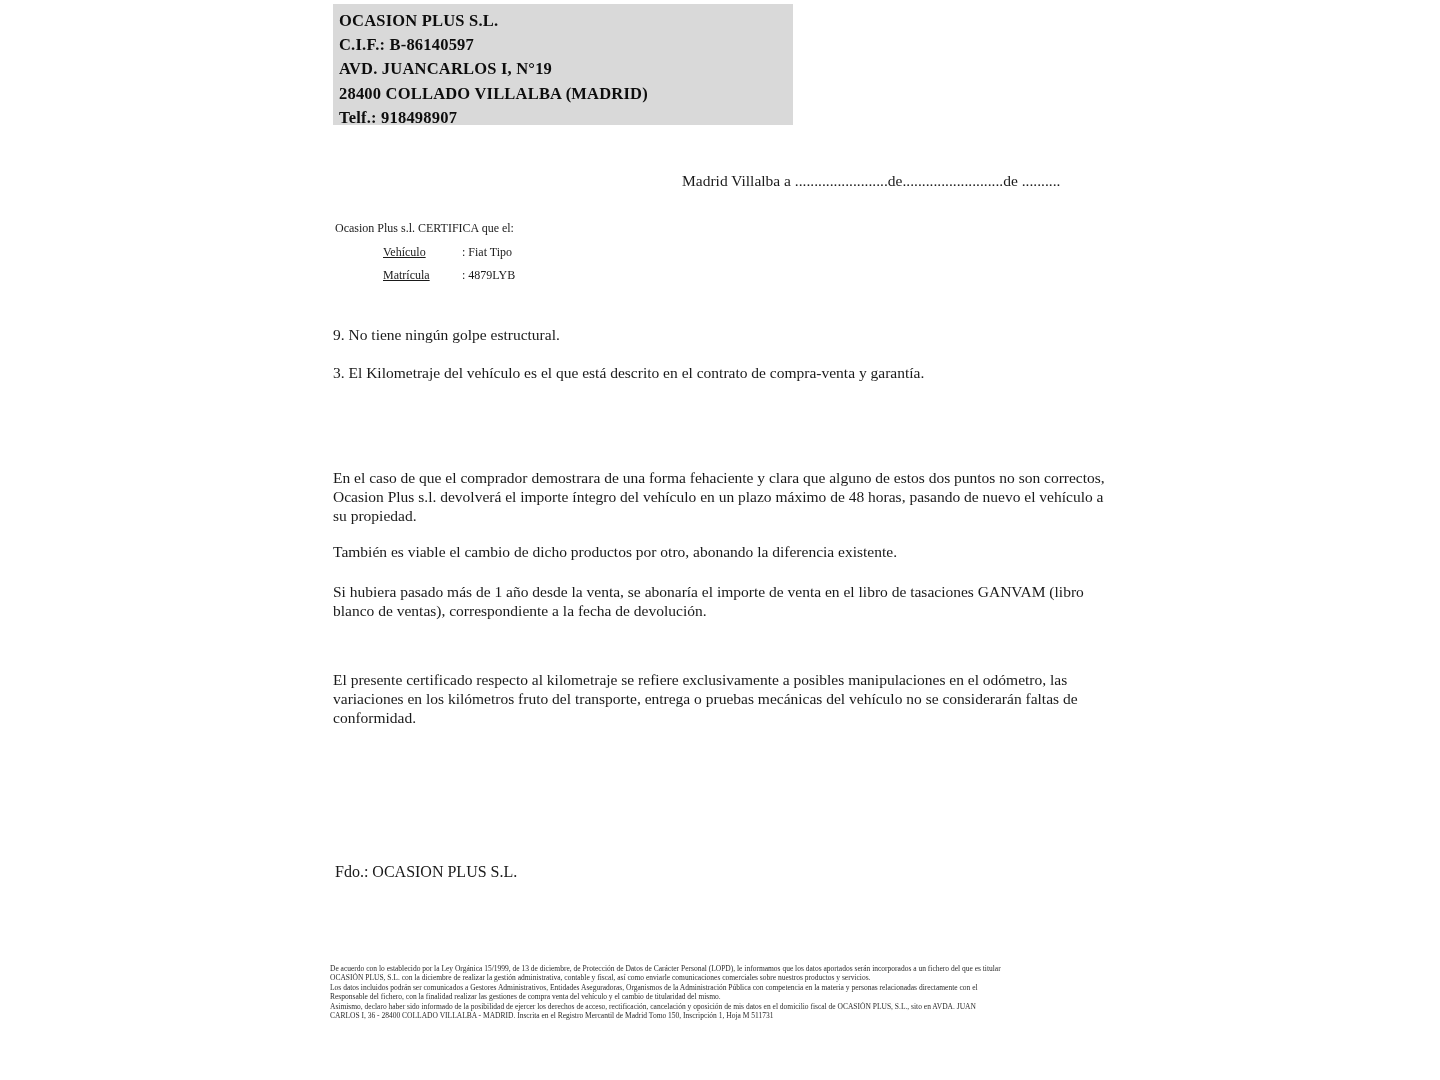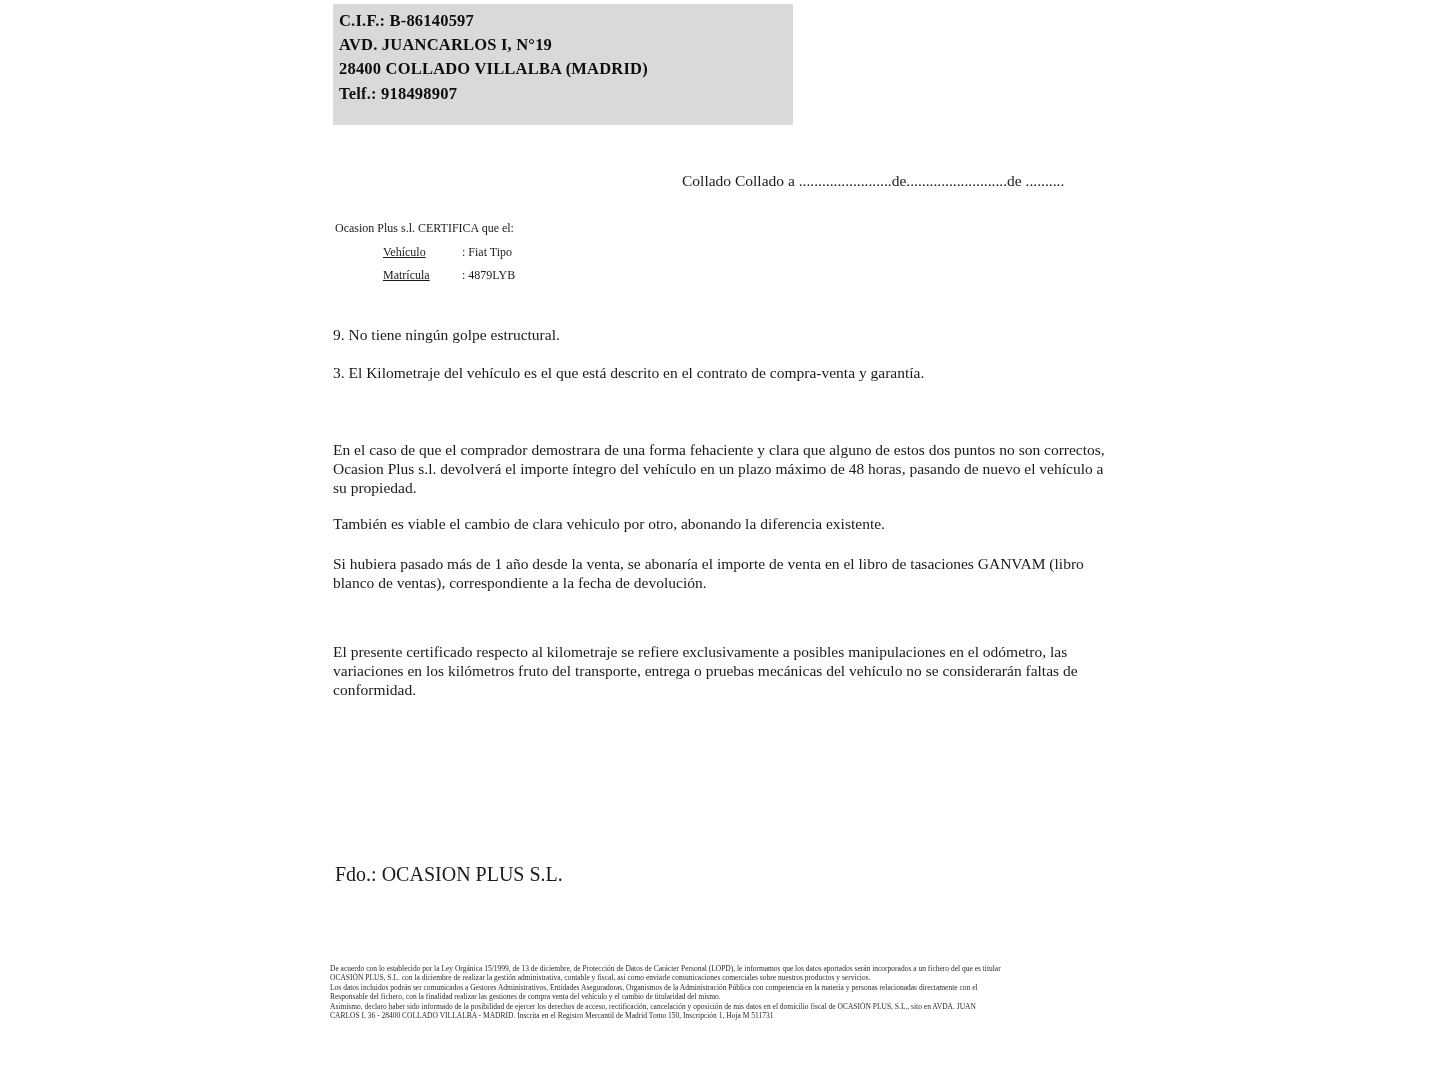--- a/index.html
+++ b/index.html
@@ -63,30 +63,31 @@
   }
   .clause-1 { top: 326px; }
   .clause-2 { top: 364px; }
   .para {
     position: absolute;
     left: 333px;
     width: 778px;
     font-size: 15.5px;
     line-height: 18.8px;
     text-align: left;
+    margin-top: 28px;
   }
   .para-refund   { top: 441px; }
   .para-exchange { top: 515px; }
   .para-ganvam   { top: 555px; }
   .para-odometer { top: 643px; }
   .signature {
     position: absolute;
     left: 335px;
     top: 863px;
-    font-size: 20px;
+    font-size: 16px;
     white-space: nowrap;
   }
   .legal {
     position: absolute;
     left: 330px;
     top: 964px;
     width: 790px;
   }
   .legal .lline {
     font-size: 7.5px;
@@ -95,43 +96,44 @@
     white-space: nowrap;
     overflow: hidden;
   }
 </style>
 </head>
 <body>
 
 <div class="page">
 
   <div class="header-box">
+    <div class="hline">OCASION PLUS S.L.</div>
     <div class="hline">C.I.F.: B-86140597</div>
     <div class="hline">AVD. JUANCARLOS I, N°19</div>
     <div class="hline">28400 COLLADO VILLALBA (MADRID)</div>
     <div class="hline">Telf.: 918498907</div>
   </div>
 
-  <div class="date-line">Collado Collado a ........................de..........................de ..........</div>
+  <div class="date-line">Madrid Villalba a ........................de..........................de ..........</div>
 
   <div class="cert-block">
     <div>Ocasion Plus s.l. CERTIFICA que el:</div>
     <div class="field-row">
       <span class="field-label">Vehículo</span><span>: </span><span>Fiat Tipo</span>
     </div>
     <div class="field-row">
       <span class="field-label">Matrícula</span><span>: </span><span>4879LYB</span>
     </div>
   </div>
 
   <div class="clause clause-1">9. No tiene ningún golpe estructural.</div>
   <div class="clause clause-2">3. El Kilometraje del vehículo es el que está descrito en el contrato de compra-venta y garantía.</div>
 
   <div class="para para-refund">En el caso de que el comprador demostrara de una forma fehaciente y clara que alguno de estos dos puntos no son correctos, Ocasion Plus s.l. devolverá el importe íntegro del vehículo en un plazo máximo de 48 horas, pasando de nuevo el vehículo a su propiedad.</div>
-  <div class="para para-exchange">También es viable el cambio de clara vehiculo por otro, abonando la diferencia existente.</div>
+  <div class="para para-exchange">También es viable el cambio de dicho productos por otro, abonando la diferencia existente.</div>
   <div class="para para-ganvam">Si hubiera pasado más de 1 año desde la venta, se abonaría el importe de venta en el libro de tasaciones GANVAM (libro blanco de ventas), correspondiente a la fecha de devolución.</div>
   <div class="para para-odometer">El presente certificado respecto al kilometraje se refiere exclusivamente a posibles manipulaciones en el odómetro, las variaciones en los kilómetros fruto del transporte, entrega o pruebas mecánicas del vehículo no se considerarán faltas de conformidad.</div>
 
   <div class="signature">Fdo.: OCASION PLUS S.L.</div>
 
   <div class="legal">
     <div class="lline">De acuerdo con lo establecido por la Ley Orgánica 15/1999, de 13 de diciembre, de Protección de Datos de Carácter Personal (LOPD), le informamos que los datos aportados serán incorporados a un fichero del que es titular</div>
     <div class="lline">OCASIÓN PLUS, S.L. con la diciembre de realizar la gestión administrativa, contable y fiscal, así como enviarle comunicaciones comerciales sobre nuestros productos y servicios.</div>
     <div class="lline">Los datos incluidos podrán ser comunicados a Gestores Administrativos, Entidades Aseguradoras, Organismos de la Administración Pública con competencia en la materia y personas relacionadas directamente con el</div>
     <div class="lline">Responsable del fichero, con la finalidad realizar las gestiones de compra venta del vehículo y el cambio de titularidad del mismo.</div>

